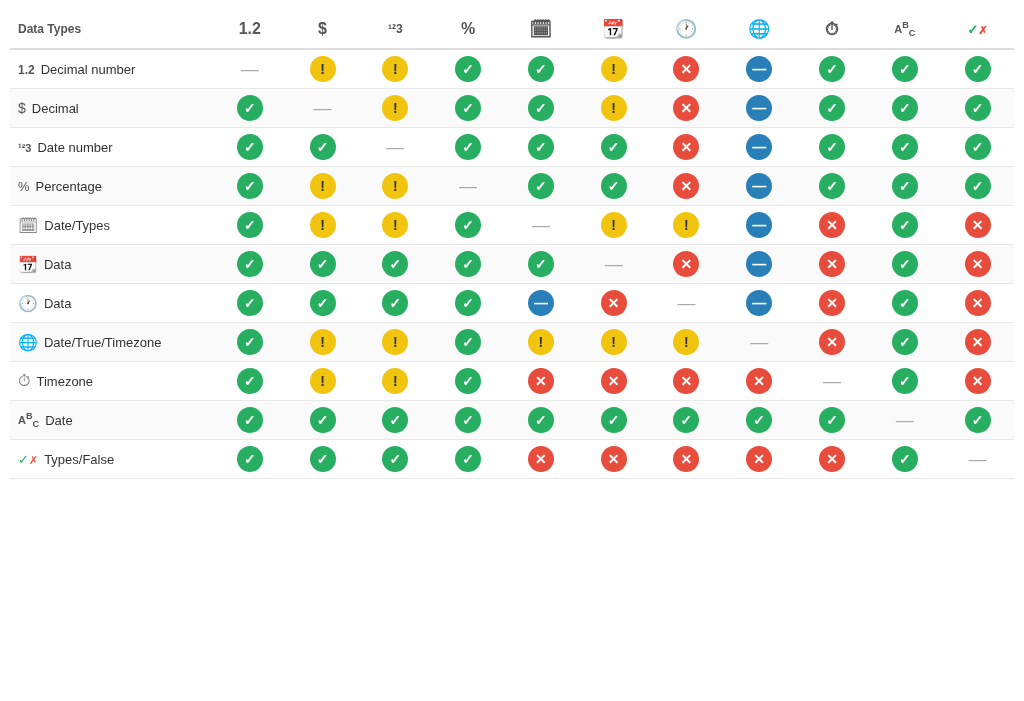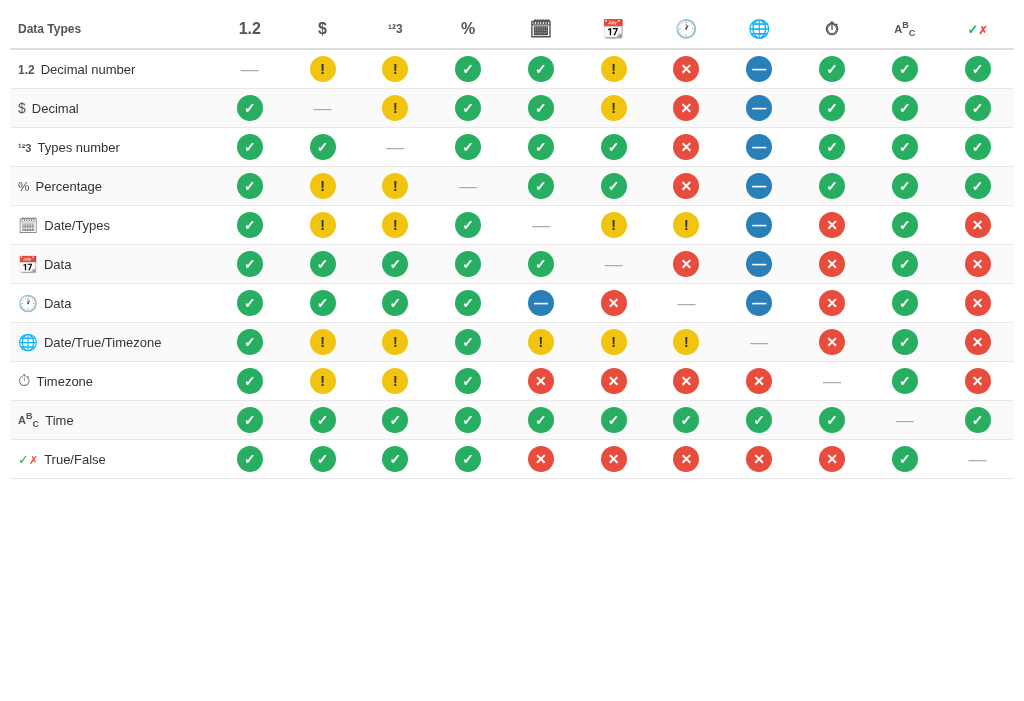--- a/index.html
+++ b/index.html
@@ -157,21 +157,21 @@
           <td><span class="icon-circle red">✕</span></td>
           <td><span class="icon-circle blue">—</span></td>
           <td><span class="icon-circle green">✓</span></td>
           <td><span class="icon-circle green">✓</span></td>
           <td><span class="icon-circle green">✓</span></td>
         </tr>
         <tr>
           <td>
             <div class="row-label">
     <span class="row-icon"><span style="font-size:11px;font-weight:bold;color:#555;">¹²3</span></span>
-    <span>Types number</span>
+    <span>Date number</span>
   </div>
           </td>
           <td><span class="icon-circle green">✓</span></td>
           <td><span class="icon-circle green">✓</span></td>
           <td><span class="dash">—</span></td>
           <td><span class="icon-circle green">✓</span></td>
           <td><span class="icon-circle green">✓</span></td>
           <td><span class="icon-circle green">✓</span></td>
           <td><span class="icon-circle red">✕</span></td>
           <td><span class="icon-circle blue">—</span></td>
@@ -290,40 +290,40 @@
           <td><span class="icon-circle red">✕</span></td>
           <td><span class="icon-circle red">✕</span></td>
           <td><span class="dash">—</span></td>
           <td><span class="icon-circle green">✓</span></td>
           <td><span class="icon-circle red">✕</span></td>
         </tr>
         <tr>
           <td>
             <div class="row-label">
     <span class="row-icon"><span style="font-size:11px;font-weight:bold;color:#555;">A<sup>B</sup><sub>C</sub></span></span>
-    <span>Time</span>
+    <span>Date</span>
   </div>
           </td>
           <td><span class="icon-circle green">✓</span></td>
           <td><span class="icon-circle green">✓</span></td>
           <td><span class="icon-circle green">✓</span></td>
           <td><span class="icon-circle green">✓</span></td>
           <td><span class="icon-circle green">✓</span></td>
           <td><span class="icon-circle green">✓</span></td>
           <td><span class="icon-circle green">✓</span></td>
           <td><span class="icon-circle green">✓</span></td>
           <td><span class="icon-circle green">✓</span></td>
           <td><span class="dash">—</span></td>
           <td><span class="icon-circle green">✓</span></td>
         </tr>
         <tr>
           <td>
             <div class="row-label">
     <span class="row-icon"><span style="font-size:13px;"><span style="color:#27ae60;">✓</span><span style="color:#e74c3c;font-size:11px;">✗</span></span></span>
-    <span>True/False</span>
+    <span>Types/False</span>
   </div>
           </td>
           <td><span class="icon-circle green">✓</span></td>
           <td><span class="icon-circle green">✓</span></td>
           <td><span class="icon-circle green">✓</span></td>
           <td><span class="icon-circle green">✓</span></td>
           <td><span class="icon-circle red">✕</span></td>
           <td><span class="icon-circle red">✕</span></td>
           <td><span class="icon-circle red">✕</span></td>
           <td><span class="icon-circle red">✕</span></td>

